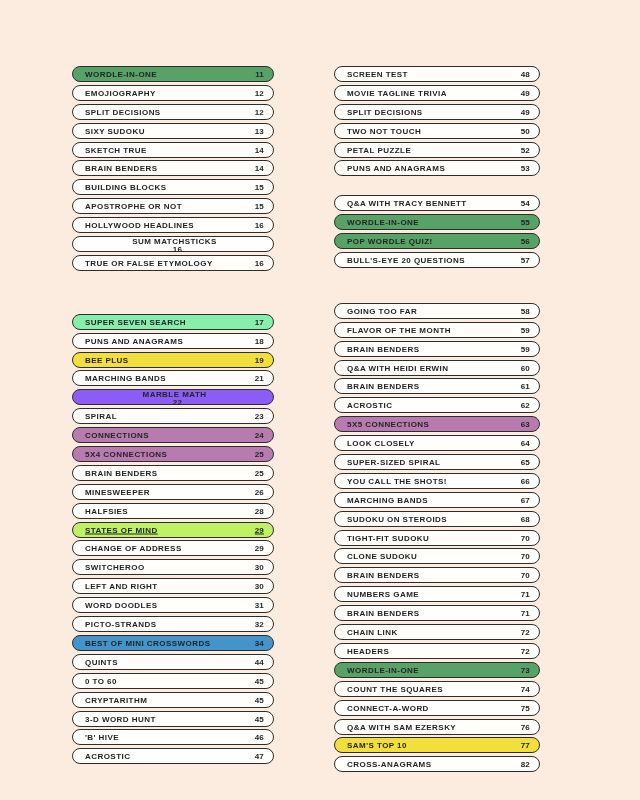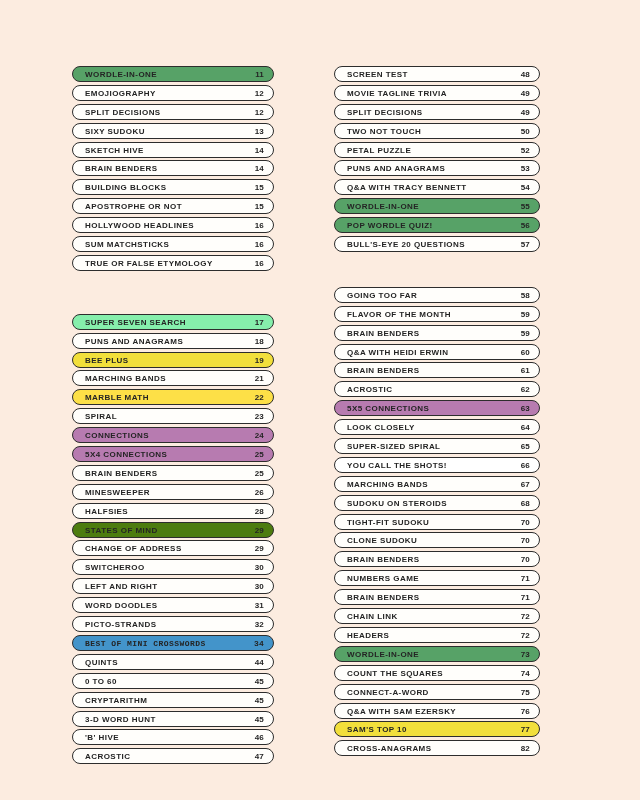--- a/index.html
+++ b/index.html
@@ -70,21 +70,21 @@
     <span class="label">SPLIT DECISIONS</span>
     <span class="pnum">12</span>
   </div>
 
   <div class="pill" style="background: rgb(255, 254, 251); border-color: rgb(45, 45, 45);">
     <span class="label">SIXY SUDOKU</span>
     <span class="pnum">13</span>
   </div>
 
   <div class="pill" style="background: rgb(255, 254, 251); border-color: rgb(45, 45, 45);">
-    <span class="label">SKETCH HIVE</span>
+    <span class="label">SKETCH TRUE</span>
     <span class="pnum">14</span>
   </div>
 
   <div class="pill" style="background: rgb(255, 254, 251); border-color: rgb(45, 45, 45);">
     <span class="label">BRAIN BENDERS</span>
     <span class="pnum">14</span>
   </div>
 
   <div class="pill" style="background: rgb(255, 254, 251); border-color: rgb(45, 45, 45);">
     <span class="label">BUILDING BLOCKS</span>
@@ -94,21 +94,21 @@
   <div class="pill" style="background: rgb(255, 254, 251); border-color: rgb(45, 45, 45);">
     <span class="label">APOSTROPHE OR NOT</span>
     <span class="pnum">15</span>
   </div>
 
   <div class="pill" style="background: rgb(255, 254, 251); border-color: rgb(45, 45, 45);">
     <span class="label">HOLLYWOOD HEADLINES</span>
     <span class="pnum">16</span>
   </div>
 
-  <div class="pill" style="background: rgb(255, 254, 251); border-color: rgb(45, 45, 45);">
+  <div class="pill" style="background: rgb(255, 254, 251); border-color: rgb(45, 45, 45); flex-direction: column;">
     <span class="label">SUM MATCHSTICKS</span>
     <span class="pnum">16</span>
   </div>
 
   <div class="pill" style="background: rgb(255, 254, 251); border-color: rgb(45, 45, 45);">
     <span class="label">TRUE OR FALSE ETYMOLOGY</span>
     <span class="pnum">16</span>
   </div>
 
   <div class="pill" style="background: #86efac; border-color: rgb(45, 45, 45); margin-top: 40px;">
@@ -124,21 +124,21 @@
   <div class="pill" style="background: rgb(242, 223, 59); border-color: rgb(45, 45, 45);">
     <span class="label">BEE PLUS</span>
     <span class="pnum">19</span>
   </div>
 
   <div class="pill" style="background: rgb(255, 254, 251); border-color: rgb(45, 45, 45);">
     <span class="label">MARCHING BANDS</span>
     <span class="pnum">21</span>
   </div>
 
-  <div class="pill" style="background: #fde047; border-color: rgb(45, 45, 45);">
+  <div class="pill" style="background: #8b5cf6; border-color: rgb(45, 45, 45); flex-direction: column;">
     <span class="label">MARBLE MATH</span>
     <span class="pnum">22</span>
   </div>
 
   <div class="pill" style="background: rgb(255, 254, 251); border-color: rgb(45, 45, 45);">
     <span class="label">SPIRAL</span>
     <span class="pnum">23</span>
   </div>
 
   <div class="pill" style="background: rgb(183, 123, 176); border-color: rgb(45, 45, 45);">
@@ -159,21 +159,21 @@
   <div class="pill" style="background: rgb(255, 254, 251); border-color: rgb(45, 45, 45);">
     <span class="label">MINESWEEPER</span>
     <span class="pnum">26</span>
   </div>
 
   <div class="pill" style="background: rgb(255, 254, 251); border-color: rgb(45, 45, 45);">
     <span class="label">HALFSIES</span>
     <span class="pnum">28</span>
   </div>
 
-  <div class="pill" style="background: #4d7c0f; border-color: rgb(45, 45, 45);">
+  <div class="pill" style="background: #bef264; border-color: rgb(45, 45, 45); text-decoration: underline;">
     <span class="label">STATES OF MIND</span>
     <span class="pnum">29</span>
   </div>
 
   <div class="pill" style="background: rgb(255, 254, 251); border-color: rgb(45, 45, 45);">
     <span class="label">CHANGE OF ADDRESS</span>
     <span class="pnum">29</span>
   </div>
 
   <div class="pill" style="background: rgb(255, 254, 251); border-color: rgb(45, 45, 45);">
@@ -189,21 +189,21 @@
   <div class="pill" style="background: rgb(255, 254, 251); border-color: rgb(45, 45, 45);">
     <span class="label">WORD DOODLES</span>
     <span class="pnum">31</span>
   </div>
 
   <div class="pill" style="background: rgb(255, 254, 251); border-color: rgb(45, 45, 45);">
     <span class="label">PICTO-STRANDS</span>
     <span class="pnum">32</span>
   </div>
 
-  <div class="pill" style="background: rgb(67, 148, 202); border-color: rgb(45, 45, 45); font-family: Liberation Mono, monospace;">
+  <div class="pill" style="background: rgb(67, 148, 202); border-color: rgb(45, 45, 45);">
     <span class="label">BEST OF MINI CROSSWORDS</span>
     <span class="pnum">34</span>
   </div>
 
   <div class="pill" style="background: rgb(255, 254, 251); border-color: rgb(45, 45, 45);">
     <span class="label">QUINTS</span>
     <span class="pnum">44</span>
   </div>
 
   <div class="pill" style="background: rgb(255, 254, 251); border-color: rgb(45, 45, 45);">
@@ -255,21 +255,21 @@
   <div class="pill" style="background: rgb(255, 254, 251); border-color: rgb(45, 45, 45);">
     <span class="label">PETAL PUZZLE</span>
     <span class="pnum">52</span>
   </div>
 
   <div class="pill" style="background: rgb(255, 254, 251); border-color: rgb(45, 45, 45);">
     <span class="label">PUNS AND ANAGRAMS</span>
     <span class="pnum">53</span>
   </div>
 
-  <div class="pill" style="background: rgb(255, 254, 251); border-color: rgb(45, 45, 45);">
+  <div class="pill" style="background: rgb(255, 254, 251); border-color: rgb(45, 45, 45); margin-top: 16px;">
     <span class="label">Q&amp;A WITH TRACY BENNETT</span>
     <span class="pnum">54</span>
   </div>
 
   <div class="pill" style="background: rgb(87, 162, 103); border-color: rgb(45, 45, 45);">
     <span class="label">WORDLE-IN-ONE</span>
     <span class="pnum">55</span>
   </div>
 
   <div class="pill" style="background: rgb(87, 162, 103); border-color: rgb(45, 45, 45);">

